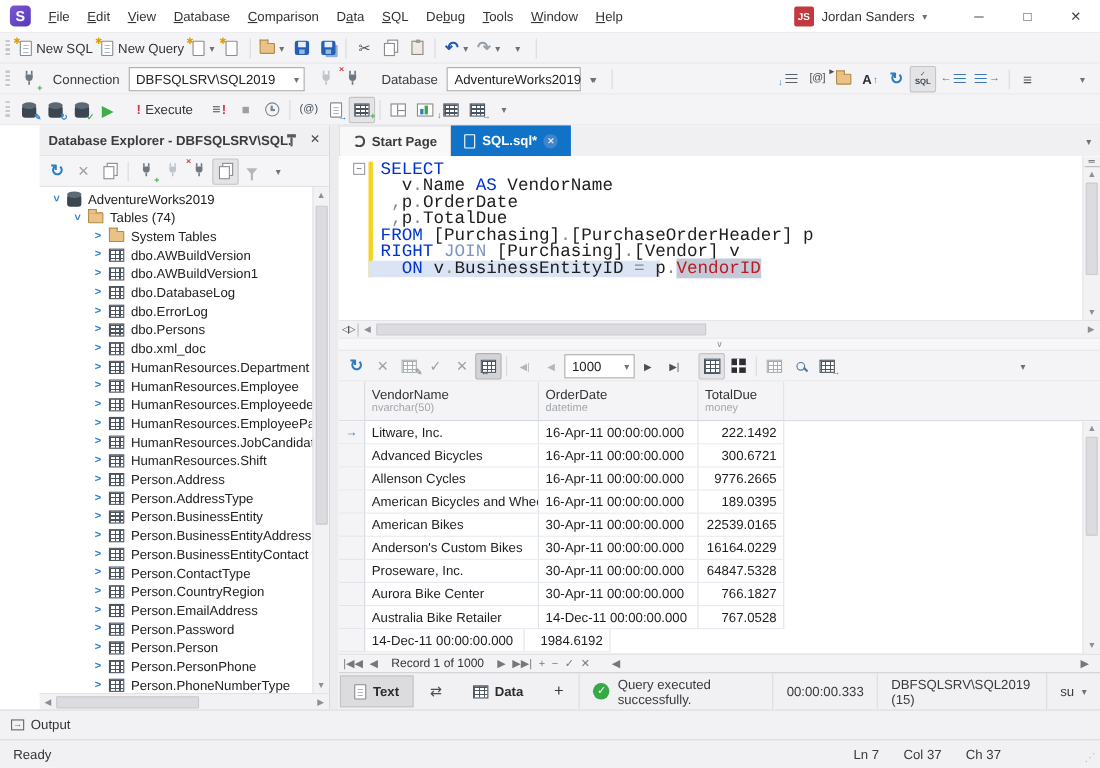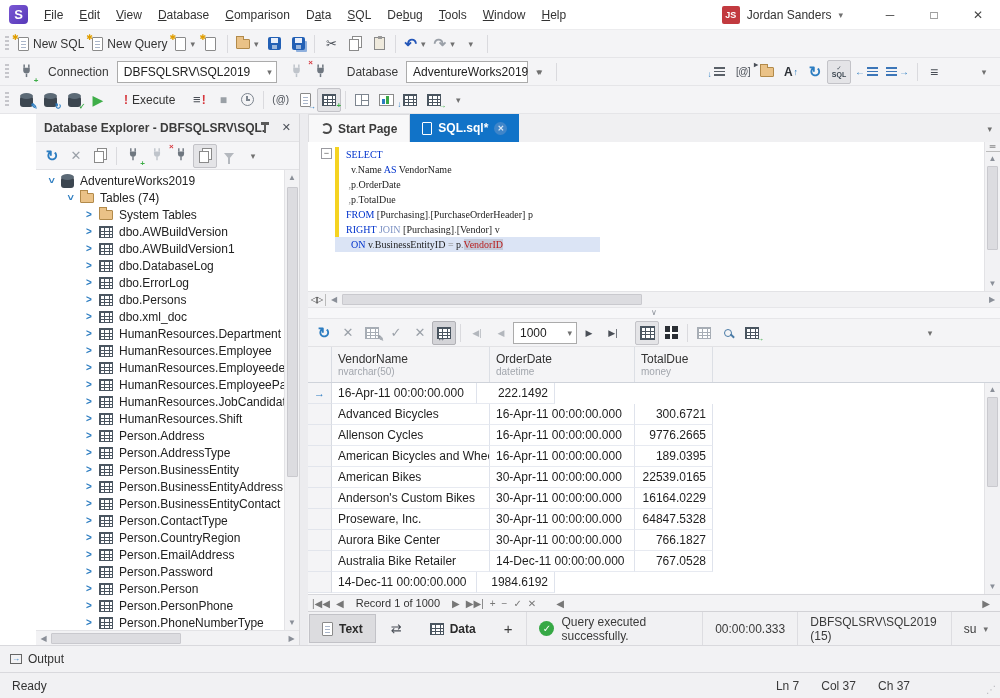--- a/index.html
+++ b/index.html
@@ -146,22 +146,22 @@
                font-size:8px; line-height:13px; text-align:center; }
   .tabbar .caret { margin-left:auto; margin-right:8px; margin-bottom:8px; }
 
   
   #editor { height:150px; position:relative; background:#fff; overflow:hidden;
             border-bottom:1px solid #e3e3e6; }
   .fold-box { position:absolute; left:13px; top:6px; width:11px; height:11px; border:1px solid #9a9aa0;
               color:#555; font-size:9px; line-height:9px; text-align:center; background:#fff; }
   .chg-bar { position:absolute; left:27px; top:5px; width:4px; height:105px; background:#f5d321; }
   .cur-band { position:absolute; left:27px; top:95px; width:265px; height:15px; background:#dbe4f5; }
-  #code { position:absolute; left:38px; top:5px; font-family:Liberation Serif, serif;
-          font-size:10px; line-height:15px; white-space:pre; }
+  #code { position:absolute; left:38px; top:5px; font-family:Liberation Mono, monospace;
+          font-size:16px; line-height:15px; white-space:pre; }
   .tk-kw { color:#0033cc; } .tk-kw2 { color:#7e93c4; } .tk-id { color:#1d1d1d; }
   .tk-op { color:#8a8a8a; } .tk-pl { color:#1d1d1d; }
   .tk-hl { background:#c3c9d9; color:#b91c1c; }
   .ed-vscroll { position:absolute; right:0; top:0; bottom:0; width:16px; background:#f2f2f4;
                 border-left:1px solid #e3e3e6; display:flex; flex-direction:column; align-items:center; }
   .split-handle { width:14px; height:10px; border-bottom:1px solid #bbb; color:#555;
                   font-size:8px; text-align:center; line-height:9px; }
   .ed-hscroll { height:16px; background:#f2f2f4; border-bottom:1px solid #e6e6e9;
                 display:flex; align-items:center; }
   .hsplit { width:18px; height:12px; border-right:1px solid #bbb; color:#444; font-size:8px;
@@ -788,20 +788,21 @@
           </div>
           <div class="gh col-2">
             <div class="n">TotalDue</div>
             <div class="ty">money</div>
           </div>
           <div class="gfill" style="background: rgb(244, 244, 246);"></div>
         </div>
       <div id="grid-rows">
           <div class="grow">
             <div class="gmark">→</div>
+            <div class="cell col-0">Litware, Inc.</div>
             <div class="cell col-1">16-Apr-11 00:00:00.000</div>
             <div class="cell col-2 num">222.1492</div>
             <div class="gfill"></div>
           </div>
           <div class="grow">
             <div class="gmark"></div>
             <div class="cell col-0">Advanced Bicycles</div>
             <div class="cell col-1">16-Apr-11 00:00:00.000</div>
             <div class="cell col-2 num">300.6721</div>
             <div class="gfill"></div>

